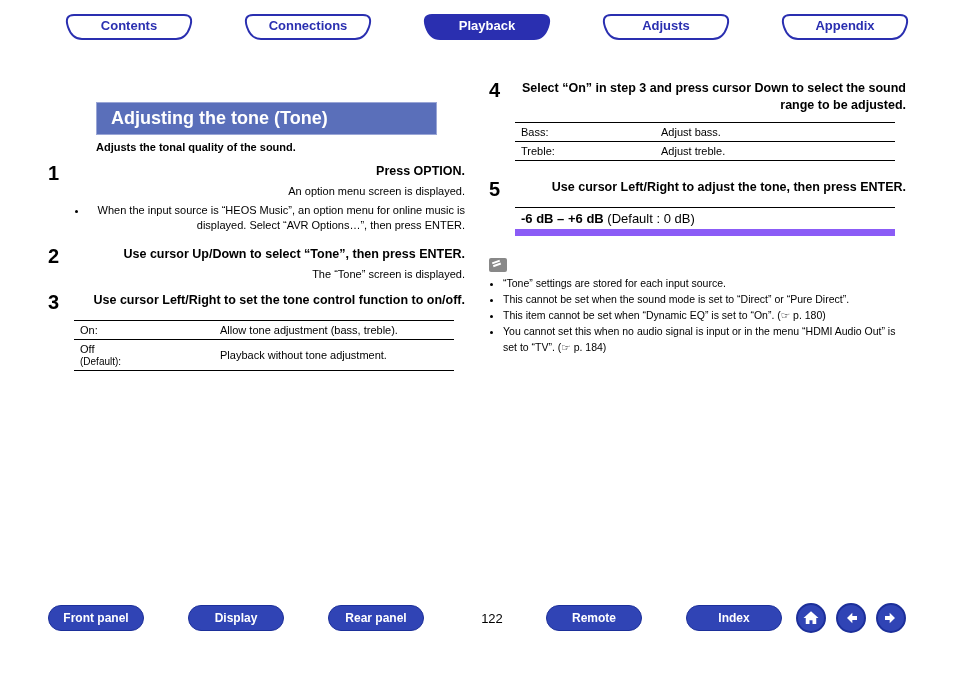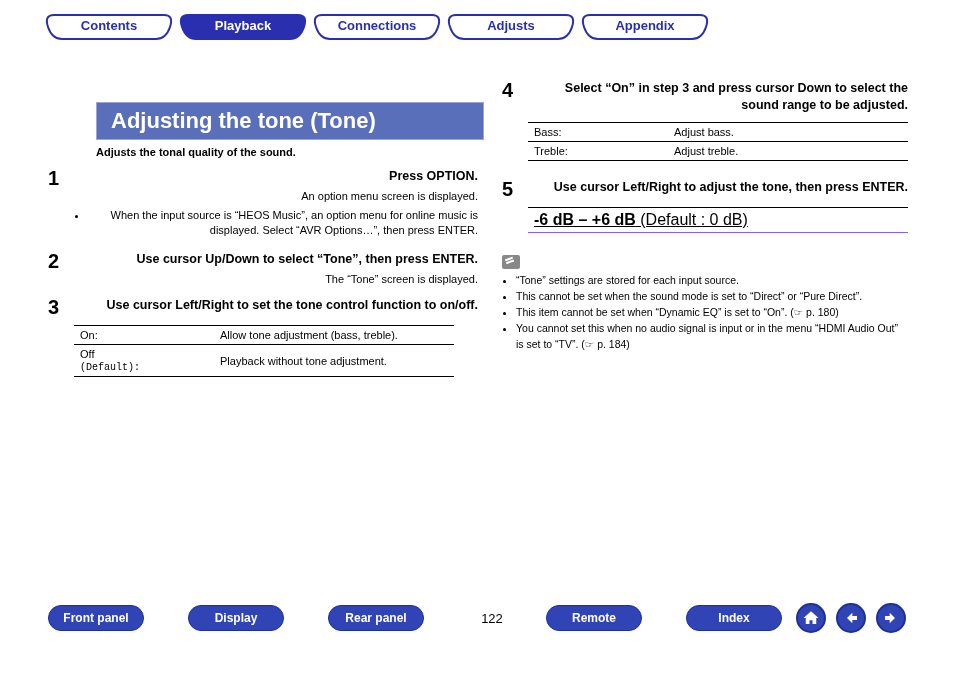--- a/index.html
+++ b/index.html
@@ -9,44 +9,46 @@
     width: 954px;
     height: 673px;
     position: relative;
     font-size: 12px;
     color: #000;
   }
 
   
   .topnav {
     display: flex;
+    justify-content: space-between;
     padding: 14px 42px 0 42px;
+    margin-left: 20px;
   }
   .tab {
     position: relative;
     width: 134px;
     height: 26px;
     text-align: center;
     line-height: 24px;
     font-size: 13px;
     font-weight: bold;
     color: #2a2fb0;
     cursor: pointer;
   }
   .tab svg { position:absolute; inset:0; }
   .tab span { position: relative; z-index: 2; }
   .tab.active { color: #fff; }
 
   
   .section-header {
     margin: 22px 0 6px 48px;
-    width: 388px;
+    width: 341px;
     background: #5a6fba;
     color: #fff;
-    font-size: 22px;
+    font-size: 18px;
     font-weight: bold;
     padding: 5px 14px;
     border: 1px solid #9aa6d6;
   }
   .intro {
     margin: 4px 0 10px 48px;
     font-size: 11px;
     font-weight: bold;
   }
 
@@ -85,30 +87,29 @@
     font-size: 11px;
   }
   table.settings td {
     border-top: 1px solid #000;
     border-bottom: 1px solid #000;
     padding: 3px 6px;
     vertical-align: middle;
   }
   table.settings td.k { width: 140px; }
   table.settings td.k b { font-weight: normal; }
-  .default { font-size: 10px; font-family: Liberation Mono, monospace; }
+  .default { font-size: 10px; }
 
   .range-row {
     margin: 8px 0 0 26px;
     width: 380px;
     border-top: 1px solid #000;
-    border-bottom: 1px solid #8b5cf6;
-    font-size: 16px;
+    border-bottom: 7px solid #8b5cf6;
+    font-size: 13px;
     padding: 3px 6px;
-    text-decoration: underline;
   }
 
   
   .note-icon {
     margin: 22px 0 4px 0;
     width: 18px; height: 14px;
     background: #888;
     border-radius: 2px;
     position: relative;
   }
@@ -166,31 +167,31 @@
 </head>
 <body>
 
 <div class="topnav">
   <div class="tab">
     <svg viewBox="0 0 134 26" preserveAspectRatio="none">
         <path d="M12 1 H122 Q132 1 128 13 Q124 25 114 25 H20 Q10 25 6 13 Q2 1 12 1 Z" fill="#fff" stroke="#2a2fb0" stroke-width="2"></path>
       </svg>
     <span>Contents</span>
   </div>
+  <div class="tab">
+    <svg viewBox="0 0 134 26" preserveAspectRatio="none">
+        <path d="M12 1 H122 Q132 1 128 13 Q124 25 114 25 H20 Q10 25 6 13 Q2 1 12 1 Z" fill="#fff" stroke="#2a2fb0" stroke-width="2"></path>
+      </svg>
+    <span>Connections</span>
+  </div>
   <div class="tab active">
     <svg viewBox="0 0 134 26" preserveAspectRatio="none">
         <path d="M12 1 H122 Q132 1 128 13 Q124 25 114 25 H20 Q10 25 6 13 Q2 1 12 1 Z" fill="#2a2fb0" stroke="#2a2fb0" stroke-width="2"></path>
       </svg>
     <span>Playback</span>
-  </div>
-  <div class="tab">
-    <svg viewBox="0 0 134 26" preserveAspectRatio="none">
-        <path d="M12 1 H122 Q132 1 128 13 Q124 25 114 25 H20 Q10 25 6 13 Q2 1 12 1 Z" fill="#fff" stroke="#2a2fb0" stroke-width="2"></path>
-      </svg>
-    <span>Connections</span>
   </div>
   <div class="tab">
     <svg viewBox="0 0 134 26" preserveAspectRatio="none">
         <path d="M12 1 H122 Q132 1 128 13 Q124 25 114 25 H20 Q10 25 6 13 Q2 1 12 1 Z" fill="#fff" stroke="#2a2fb0" stroke-width="2"></path>
       </svg>
     <span>Adjusts</span>
   </div>
   <div class="tab">
     <svg viewBox="0 0 134 26" preserveAspectRatio="none">
         <path d="M12 1 H122 Q132 1 128 13 Q124 25 114 25 H20 Q10 25 6 13 Q2 1 12 1 Z" fill="#fff" stroke="#2a2fb0" stroke-width="2"></path>

